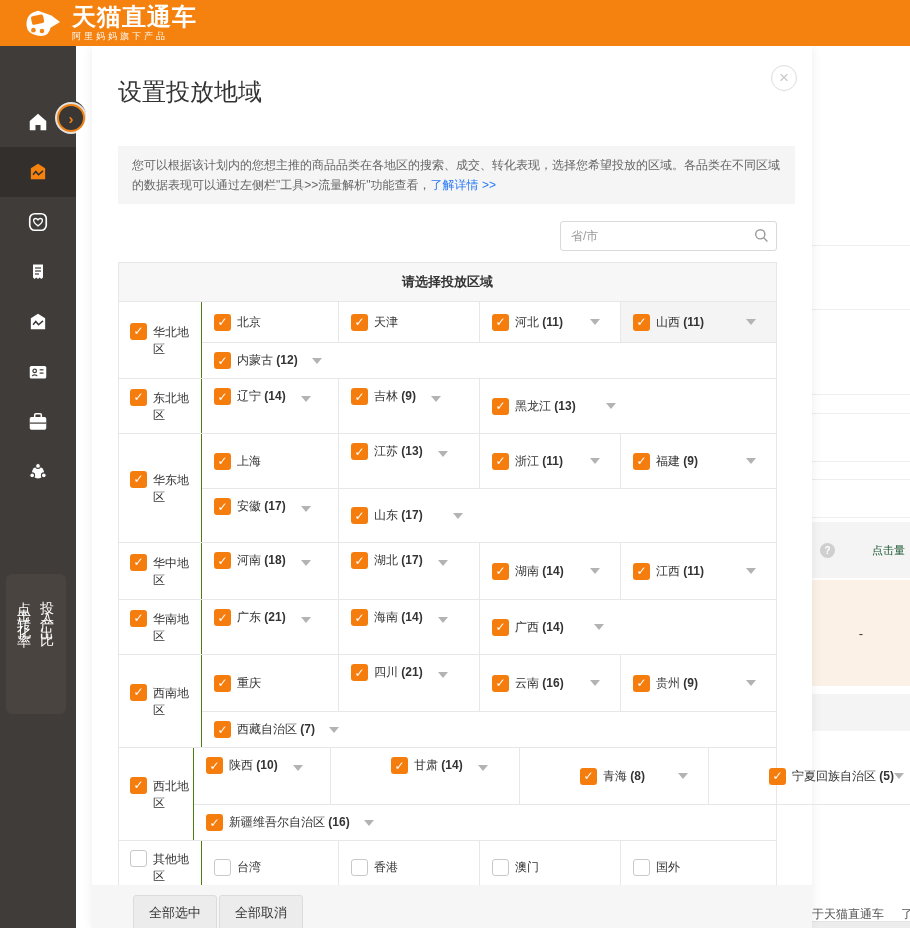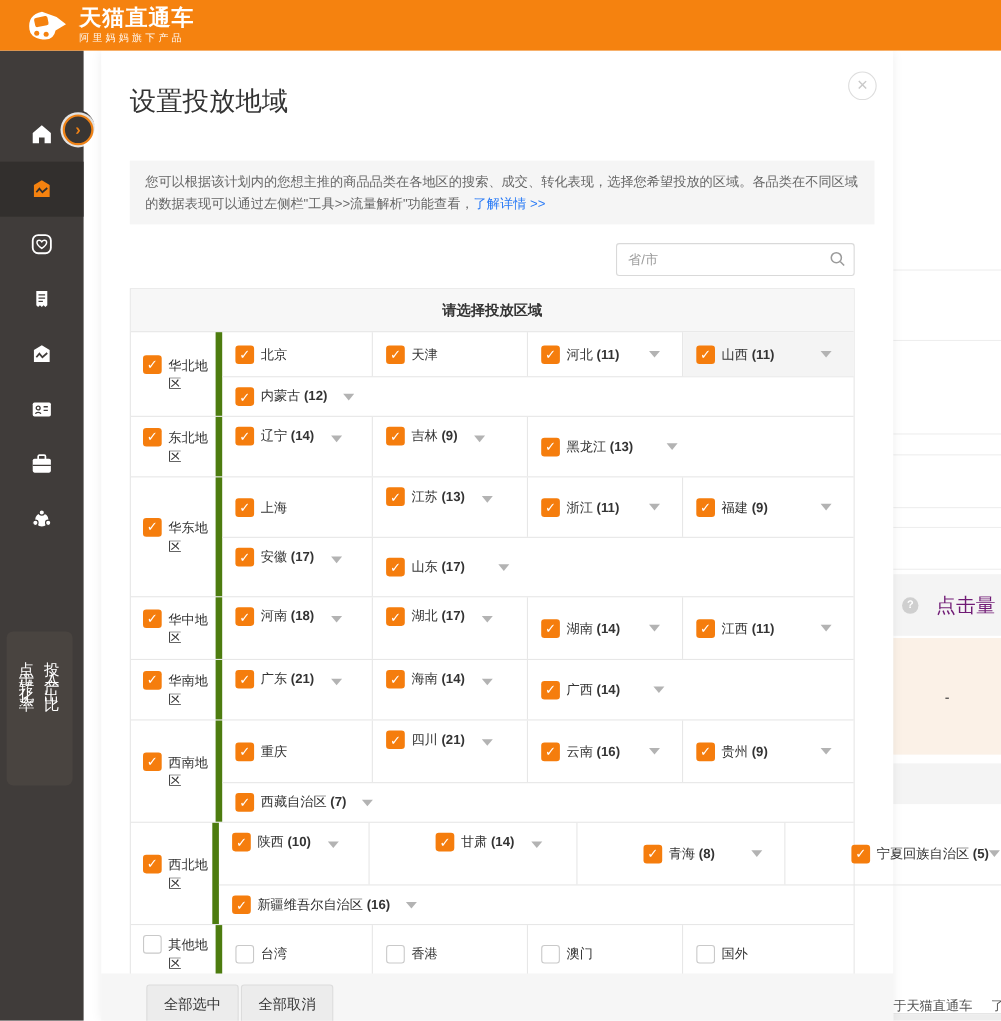--- a/index.html
+++ b/index.html
@@ -4,21 +4,21 @@
 <style>
   html,body{margin:0;padding:0;}
   body{width:910px;height:928px;overflow:hidden;position:relative;background:#fff;
        font-family:"Liberation Sans","DejaVu Sans",sans-serif;color:#333;}
 
   
   .topbar{position:absolute;left:0;top:0;width:910px;height:46px;background:#f5820f;z-index:40;
           display:flex;align-items:center;}
   .logo-wrap{display:flex;align-items:center;margin-left:18px;}
   .logo-text{margin-left:8px;color:#fff;line-height:1;}
-  .logo-title{font-size:20px;font-weight:bold;letter-spacing:1px;}
+  .logo-title{font-size:24px;font-weight:bold;letter-spacing:1px;}
   .logo-sub{font-size:9px;letter-spacing:3px;margin-top:3px;opacity:.95;}
 
   
   .sidebar{position:absolute;left:0;top:46px;width:76px;height:882px;background:#403c3a;z-index:20;}
   .collapse-notch{position:absolute;left:54px;top:54px;width:32px;height:32px;border-radius:50%;background:#403c3a;}
   .collapse-btn{position:absolute;left:57px;top:58px;width:24px;height:24px;border-radius:50%;
                 background:#3a3633;border:2px solid #ef8216;color:#ef8216;box-shadow:0 0 0 2px rgba(255,255,255,.85);
                 display:flex;align-items:center;justify-content:center;font-size:15px;font-weight:bold;cursor:pointer;}
   .nav-item{position:absolute;left:0;width:76px;height:50px;display:flex;align-items:center;justify-content:center;}
   .nav-item.active{background:#322f2d;}
@@ -26,21 +26,21 @@
                 display:flex;justify-content:center;gap:9px;padding-top:16px;box-sizing:border-box;}
   .vtext{writing-mode:vertical-lr;text-orientation:upright;color:#fff;font-size:14px;letter-spacing:8px;line-height:1;}
 
   
   .under-line{position:absolute;left:812px;width:98px;height:1px;background:#eeeeee;z-index:1;}
   .under-band{position:absolute;left:812px;width:98px;background:#f4f4f4;z-index:1;}
   .under-header{position:absolute;left:812px;top:522px;width:98px;height:56px;background:#f4f4f4;z-index:1;
                 display:flex;align-items:center;}
   .help-icon{width:15px;height:15px;border-radius:50%;background:#cfcfcf;color:#fff;font-size:10px;font-weight:bold;
              display:flex;align-items:center;justify-content:center;margin-left:8px;}
-  .under-colhead{flex:1;text-align:right;padding-right:5px;font-size:18px;color:#701a75;}
+  .under-colhead{flex:1;text-align:right;padding-right:5px;font-size:11px;color:#14532d;}
   .under-cream{position:absolute;left:812px;top:580px;width:98px;height:106px;background:#fbf1e7;z-index:1;
                display:flex;align-items:center;justify-content:center;font-size:13px;color:#333;}
   .under-footer-text{position:absolute;top:906px;font-size:12px;color:#555;z-index:1;white-space:nowrap;}
 
   
   .modal{position:absolute;left:92px;top:46px;width:720px;height:882px;background:#fff;z-index:30;
          box-shadow:0 0 10px rgba(0,0,0,.08);}
   .modal-title{position:absolute;left:26px;top:30px;font-size:24px;color:#333;}
   .close-btn{position:absolute;left:679px;top:19px;width:26px;height:26px;border-radius:50%;border:1px solid #ddd;
              color:#c9c9c9;font-size:17px;display:flex;align-items:center;justify-content:center;cursor:pointer;box-sizing:border-box;}
@@ -52,21 +52,21 @@
                 padding:0 30px 0 10px;font-size:12px;color:#333;outline:none;font-family:inherit;}
   .search-input::placeholder{color:#9b9b9b;}
   .search-icon{position:absolute;right:8px;top:7px;}
 
   
   .rtable{position:absolute;left:26px;top:216px;width:659px;border:1px solid #e7e7e7;box-sizing:border-box;}
   .rtable-head{height:38px;background:#f7f7f7;border-bottom:1px solid #e7e7e7;display:flex;align-items:center;
                justify-content:center;font-size:13px;font-weight:bold;color:#333;}
   .region-row{display:flex;}
   .region-row.rb{border-bottom:1px solid #e7e7e7;}
-  .region-cell{width:85px;box-sizing:border-box;border-right:6px solid #4d7c0f;display:flex;align-items:center;
+  .region-cell{width:85px;box-sizing:border-box;border-right:1px solid #4d7c0f;display:flex;align-items:center;
                padding-left:11px;cursor:pointer;}
   .region-inner{display:flex;align-items:flex-start;}
   .region-label{font-size:12px;color:#333;width:40px;line-height:17px;margin-left:6px;margin-top:1px;}
   .subrows{flex:1;}
   .subrow{display:flex;box-sizing:border-box;}
   .subrow.sep{border-top:1px solid #e7e7e7;}
   .cell{box-sizing:border-box;display:flex;align-items:center;padding-left:12px;overflow:hidden;cursor:pointer;}
   .cell.cr{border-right:1px solid #e7e7e7;}
   .cell.hl{background:#f4f4f4;}
   .cell.below{flex-direction:row;align-items:flex-start;justify-content:flex-start;padding-top:9px;}

